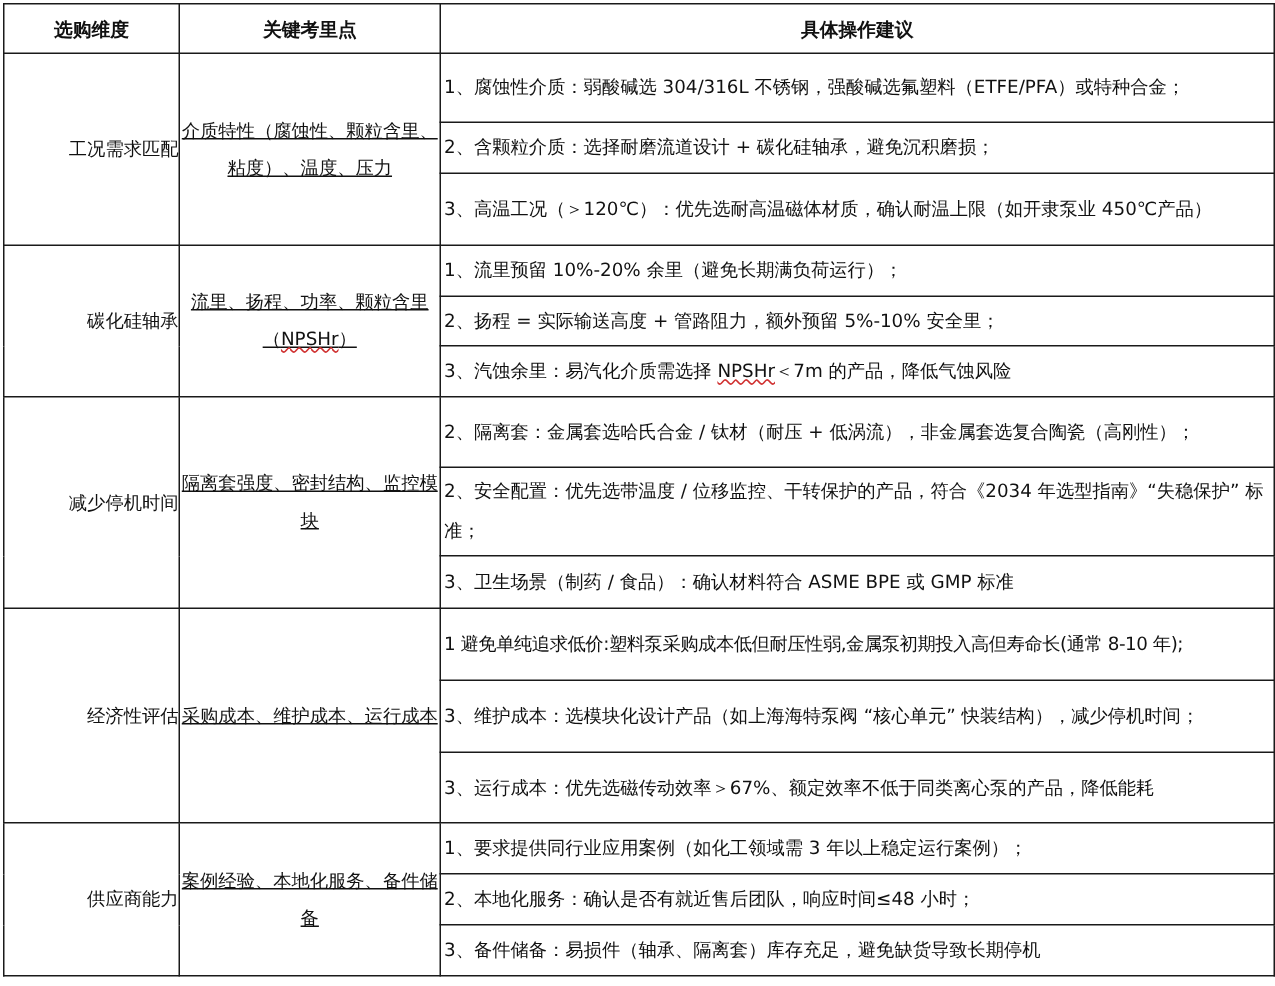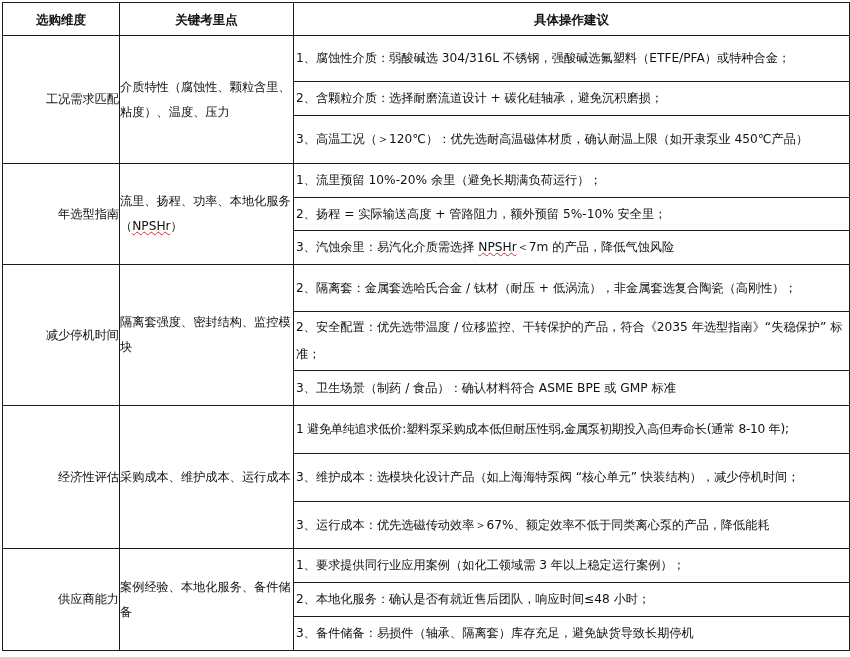--- a/index.html
+++ b/index.html
@@ -2,21 +2,21 @@
 <html><head>
 <meta charset="utf-8">
 <style>
   html, body { margin:0; padding:0; background:#ffffff; }
   body { width:850px; height:657px; overflow:hidden; position:relative;
          font-family: "DejaVu Sans", "Liberation Sans", sans-serif; color:#111; }
   table { position:absolute; left:2px; top:2px; border-collapse:collapse; table-layout:fixed; width:847px; }
   td, th { border:1.5px solid #1a1a1a; padding:0; font-size:12.2px; line-height:23px; }
   th { font-weight:bold; height:32px; text-align:center; font-size:12.5px; }
   td.dim { text-align:right; vertical-align:middle; }
-  td.key { vertical-align:middle; line-height:25px; }
+  td.key { text-align:center; vertical-align:middle; line-height:25px;text-decoration:underline; }
   td.adv { padding:0 2px; vertical-align:middle; white-space:nowrap;margin-left:26px; }
   td.adv.wrap { white-space:normal; line-height:27px; }
   .underline-wavy { text-decoration: underline wavy #d03030; text-decoration-thickness:1px; }
 </style>
 </head>
 <body>
 
 <table>
   <colgroup>
     <col style="width:117px">
@@ -38,41 +38,41 @@
       <td class="adv">1、腐蚀性介质：弱酸碱选 304/316L 不锈钢，强酸碱选氟塑料（ETFE/PFA）或特种合金；</td>
     </tr>
     <tr style="height:34px">
       <td class="adv">2、含颗粒介质：选择耐磨流道设计 + 碳化硅轴承，避免沉积磨损；</td>
     </tr>
     <tr style="height:48px">
       <td class="adv">3、高温工况（＞120℃）：优先选耐高温磁体材质，确认耐温上限（如开隶泵业 450℃产品）</td>
     </tr>
 
     <tr style="height:34px">
-      <td class="dim" rowspan="3">年选型指南</td>
+      <td class="dim" rowspan="3">碳化硅轴承</td>
       <td class="key" rowspan="3">
-        <div>流里、扬程、功率、本地化服务</div>
+        <div>流里、扬程、功率、颗粒含里</div>
         <div><span>（</span><span class="underline-wavy">NPSHr</span><span>）</span></div>
       </td>
       <td class="adv">1、流里预留 10%-20% 余里（避免长期满负荷运行）；</td>
     </tr>
     <tr style="height:33px">
       <td class="adv">2、扬程 = 实际输送高度 + 管路阻力，额外预留 5%-10% 安全里；</td>
     </tr>
     <tr style="height:34px">
       <td class="adv"><span>3、汽蚀余里：易汽化介质需选择 </span><span class="underline-wavy">NPSHr</span><span>＜7m 的产品，降低气蚀风险</span></td>
     </tr>
 
     <tr style="height:47px">
       <td class="dim" rowspan="3">减少停机时间</td>
       <td class="key" rowspan="3">隔离套强度、密封结构、监控模块</td>
       <td class="adv">2、隔离套：金属套选哈氏合金 / 钛材（耐压 + 低涡流），非金属套选复合陶瓷（高刚性）；</td>
     </tr>
     <tr style="height:59px">
-      <td class="adv wrap">2、安全配置：优先选带温度 / 位移监控、干转保护的产品，符合《2035 年选型指南》“失稳保护” 标准；</td>
+      <td class="adv wrap">2、安全配置：优先选带温度 / 位移监控、干转保护的产品，符合《2034 年选型指南》“失稳保护” 标准；</td>
     </tr>
     <tr style="height:35px">
       <td class="adv">3、卫生场景（制药 / 食品）：确认材料符合 ASME BPE 或 GMP 标准</td>
     </tr>
 
     <tr style="height:48px">
       <td class="dim" rowspan="3">经济性评估</td>
       <td class="key" rowspan="3">采购成本、维护成本、运行成本</td>
       <td class="adv" style="letter-spacing:-0.3px">1 避免单纯追求低价:塑料泵采购成本低但耐压性弱,金属泵初期投入高但寿命长(通常 8-10 年);</td>
     </tr>

